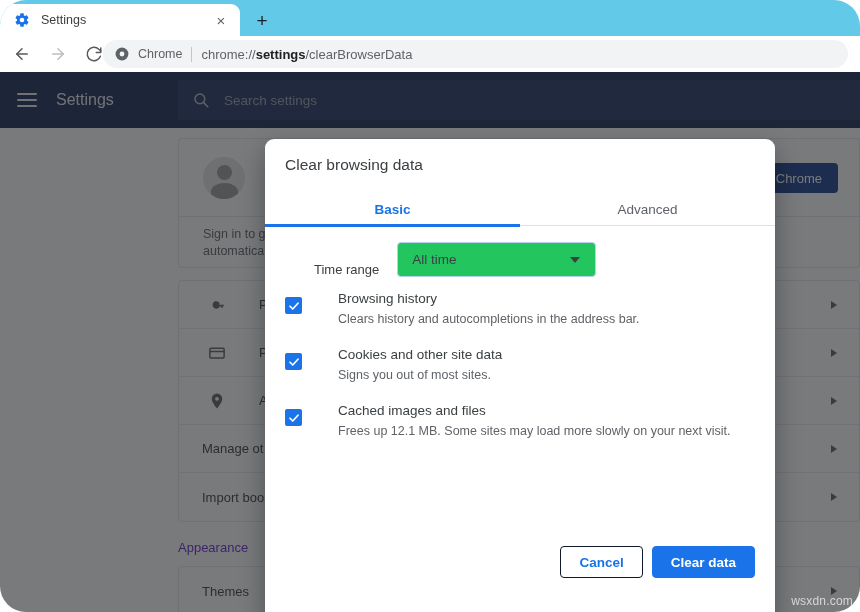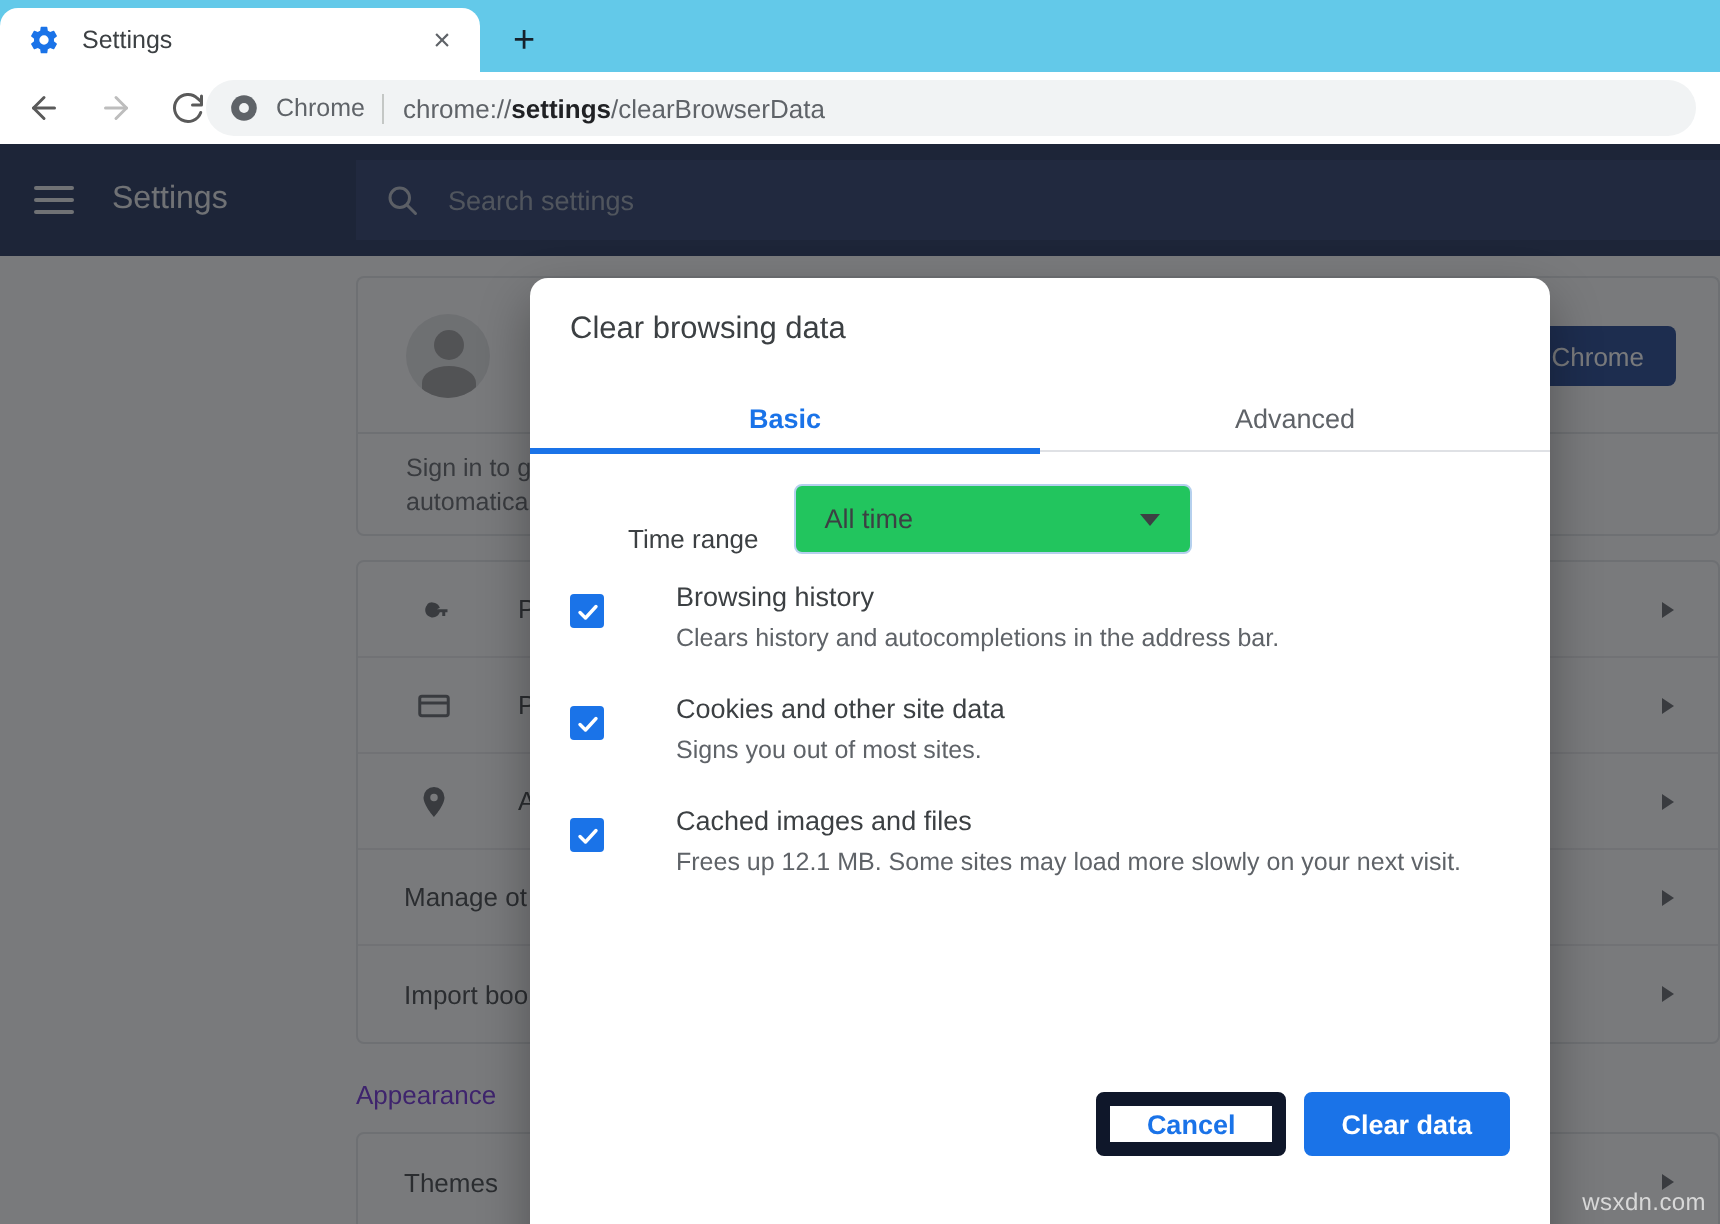--- a/index.html
+++ b/index.html
@@ -2,21 +2,21 @@
 <html><head>
 <meta charset="utf-8">
 <style>
   * { box-sizing: border-box; margin: 0; padding: 0; }
   html, body {
     width: 860px; height: 612px;
     overflow: hidden;
     font-family: "Liberation Sans", sans-serif;
     background: #ffffff;
   }
-  .app { position: relative; width: 860px; height: 612px; overflow: hidden; }
+  .app { position: relative; width: 860px; height: 612px; overflow: hidden; border-radius: 26px; }
 
   
   .tabstrip {
     position: absolute; left: 0; top: 0; width: 860px; height: 36px;
     background: #63c9e9;
   }
   .tab {
     position: absolute; left: 0; top: 4px; width: 240px; height: 32px;
     background: #ffffff;
     border-radius: 9px 9px 0 0;
@@ -237,21 +237,21 @@
   .opt-desc { font-size: 12.5px; color: #5f6368; line-height: 19px; margin-top: 2px; }
 
   .dlg-actions {
     position: absolute; left: 0; top: 407px; width: 510px;
     display: flex; justify-content: flex-end; align-items: center;
     padding-right: 20px;
   }
   .btn-cancel {
     height: 32px; padding: 0 18px;
     background: #ffffff; color: #1a73e8;
-    border: 7px solid #0f172a; border-radius: 4px;
+    border: 1px solid #0f172a; border-radius: 4px;
     font-size: 13.5px; font-weight: 700;
     display: flex; align-items: center;
   }
   .btn-clear {
     height: 32px; padding: 0 18px; margin-left: 9px;
     background: #1a73e8; color: #ffffff;
     border: 1px solid #1a73e8; border-radius: 4px;
     font-size: 13.5px; font-weight: 700;
     display: flex; align-items: center;
   }

